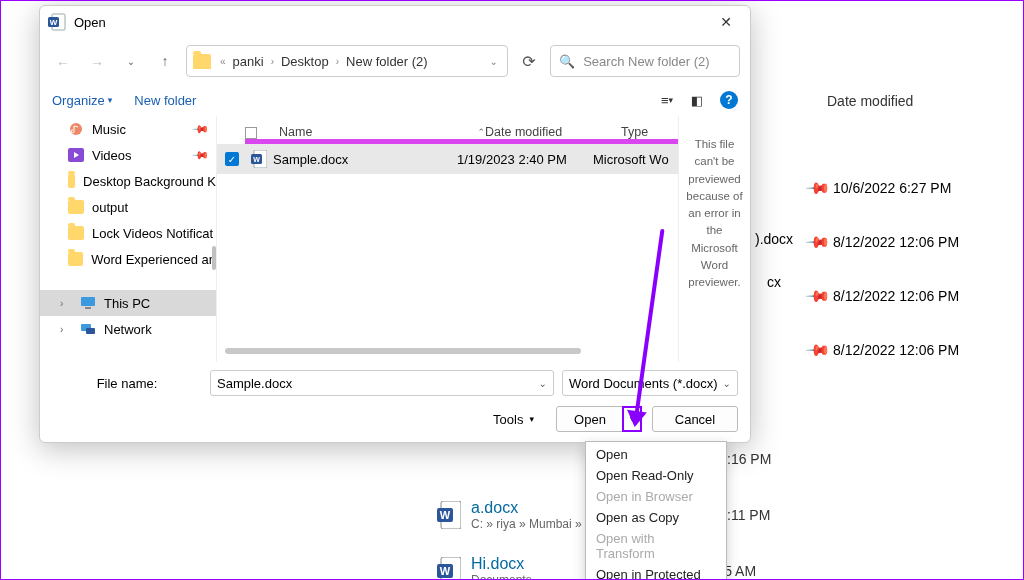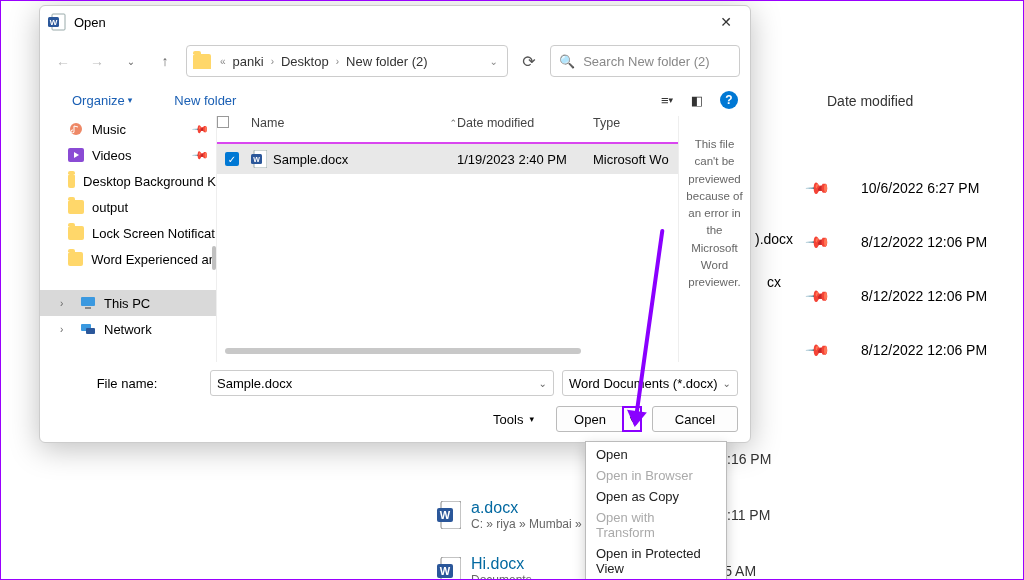--- a/index.html
+++ b/index.html
@@ -10,59 +10,59 @@
   .bg-rows { position: absolute; left: 436px; right: 20px; top: 160px; }
   .bg-row { display: flex; align-items: center; height: 56px; font-size: 13.5px; color: #333; }
   .bg-row .doc-icon { width: 24px; height: 28px; margin-right: 10px; flex-shrink: 0; }
   .bg-row .info { flex: 1; }
   .bg-row .name { font-size: 16px; color: #0369a1; }
   .bg-row .path { font-size: 12px; color: #666; }
   .bg-row .dm { width: 150px; text-align: left; font-size: 14px; }
   .bg-rows-top { position: absolute; right: 20px; top: 160px; width: 200px; }
   .bg-trow { display: flex; align-items: center; height: 54px; }
   .bg-trow .pin { width: 30px; color: #555; transform: rotate(45deg); font-size: 16px; text-align:center; }
-  .bg-trow .dm { flex:1; font-size: 14px; margin-left: 28px; }
+  .bg-trow .dm { flex:1; font-size: 14px; }
   .bg-row-top-left { position: absolute; left: 754px; top: 230px; font-size: 14px; }
 
   .dialog { position: absolute; left: 38px; top: 4px; width: 712px; height: 438px; background: #fff; border: 1px solid #ccc; border-radius: 6px; box-shadow: 0 6px 30px rgba(0,0,0,0.25); display: flex; flex-direction: column; }
   .titlebar { height: 32px; display: flex; align-items: center; padding: 0 8px; font-size: 13px; }
   .word-icon { width: 18px; height: 18px; margin-right: 8px; }
   .titlebar .title { flex: 1; }
   .titlebar .close { width: 32px; text-align: center; font-size: 14px; color: #333; cursor:pointer; }
   .navbar { height: 46px; display: flex; align-items: center; padding: 0 10px; gap: 8px; }
   .nav-btn { width: 26px; height: 26px; display: flex; align-items: center; justify-content: center; color: #666; font-size: 14px; }
   .nav-btn.disabled { color: #bbb; }
   .breadcrumb-box { flex: 1; height: 32px; border: 1px solid #ccc; border-radius: 4px; display: flex; align-items: center; padding: 0 6px; font-size: 13px; gap: 2px; }
   .folder-icon { width: 18px; height: 15px; background: #ffd76a; border-radius: 2px 2px 0 0; position: relative; margin-right: 4px; }
   .folder-icon::before { content:""; position:absolute; top:-3px; left:0; width:8px; height:3px; background:#ffd76a; border-radius:2px 2px 0 0; }
   .chev { color: #888; font-size: 10px; padding: 0 3px; }
   .crumb { color: #333; padding: 0 2px; }
   .refresh { width: 26px; height: 26px; display:flex; align-items:center; justify-content:center; color:#555; }
   .search-box { width: 190px; height: 32px; border: 1px solid #ccc; border-radius: 4px; display: flex; align-items: center; padding: 0 8px; color: #888; font-size: 13px; gap: 8px; }
 
   .toolbar { height: 32px; display: flex; align-items: center; padding: 0 12px; font-size: 13px; }
-  .toolbar .lnk { color: #1a5fb4; cursor:pointer; display:flex; align-items:center; gap:3px;margin-left:20px; }
+  .toolbar .lnk { color: #1a5fb4; cursor:pointer; display:flex; align-items:center; gap:3px; }
   .toolbar .spacer { flex: 1; }
   .toolbar .view-btn { width: 26px; height: 26px; display:flex; align-items:center; justify-content:center; color:#333; margin-left:4px; }
   .help-icon { width: 18px; height: 18px; border-radius: 50%; background: #0078d4; color: #fff; display:flex; align-items:center; justify-content:center; font-size:12px; font-weight:bold; margin-left:10px; }
 
   .body { flex: 1; display: flex; min-height: 0; }
   .tree { width: 176px; border-right: 0; overflow: hidden; position: relative; }
   .tree-scroll { position:absolute; right:0; top:130px; width:4px; height:24px; background:#c0c0c0; border-radius:2px; }
   .tree-item { display:flex; align-items:center; height:26px; padding-left: 28px; font-size:13px; gap:8px; overflow:hidden; white-space:nowrap; }
   .tree-item .pin-s { color:#888; font-size:11px; margin-left:auto; margin-right:8px; transform:rotate(45deg); }
   .tree-item.selected { background:#d9d9d9; }
   .tree-item.pc { padding-left: 20px; }
   .tree-item .expand { width:12px; color:#666; font-size:10px; }
   .ticon { width:16px; height:14px; display:inline-block; }
   .ticon.fld { background:#ffd76a; border-radius:2px; position:relative; }
   .ticon.fld::before { content:""; position:absolute; top:-3px; left:0; width:7px; height:3px; background:#ffd76a; border-radius:2px 2px 0 0;}
 
   .list-area { flex: 1; display:flex; flex-direction:column; border-left:1px solid #eee; }
-  .list-header { height:28px; display:flex; align-items:flex-start; font-size:12.5px; color:#444; border-bottom:2px solid #d946ef; }
+  .list-header { height:28px; display:flex; align-items:flex-end; font-size:12.5px; color:#444; border-bottom:5px solid #d946ef;margin-left:28px; }
   .list-header .chk { width:30px; text-align:center; }
   .col-name { width: 210px; padding-left: 4px; display:flex; align-items:center; gap:4px; }
   .col-date { width: 136px; }
   .col-type { flex:1; }
   .sort { font-size:9px; color:#666; }
   .list-row { height:30px; display:flex; align-items:center; font-size:13px; background:#e8e8e8; }
   .list-row .chk { width:30px; display:flex; align-items:center; justify-content:center; }
   .checkbox { width:14px; height:14px; background:#0078d4; border-radius:2px; display:flex; align-items:center; justify-content:center; color:#fff; font-size:10px; }
   .list-scroll { height:14px; margin:0 8px 4px 8px; position:relative; }
   .list-scroll-thumb { position:absolute; left:0; top:4px; width:80%; height:6px; background:#c8c8c8; border-radius:3px; }
@@ -218,21 +218,21 @@
       <div class="tree-item">
           <span class="ticon fld"></span>
           <span>Desktop Background K</span>
         </div>
       <div class="tree-item">
           <span class="ticon fld"></span>
           <span>output</span>
         </div>
       <div class="tree-item">
           <span class="ticon fld"></span>
-          <span>Lock Screen Notificat</span>
+          <span>Lock Videos Notificat</span>
         </div>
       <div class="tree-item">
           <span class="ticon fld"></span>
           <span>Word Experienced an</span>
         </div>
       <div style="height:18px;"></div>
       <div class="tree-item pc selected">
           <span class="expand">›</span>
           <svg class="ticon" viewBox="0 0 16 14">
             <rect x="1" y="1" width="14" height="9" rx="1" fill="#3b99e0"></rect>
@@ -312,18 +312,19 @@
           <span>Cancel</span>
         </div>
     </div>
   </div>
 </div>
 
 <div class="arrow"></div>
 
 <div class="dropdown">
   <div class="dd-item">Open</div>
+  <div class="dd-item">Open Read-Only</div>
   <div class="dd-item disabled">Open in Browser</div>
   <div class="dd-item">Open as Copy</div>
   <div class="dd-item disabled">Open with Transform</div>
   <div class="dd-item">Open in Protected View</div>
 
 </div>
 
 </body></html>

